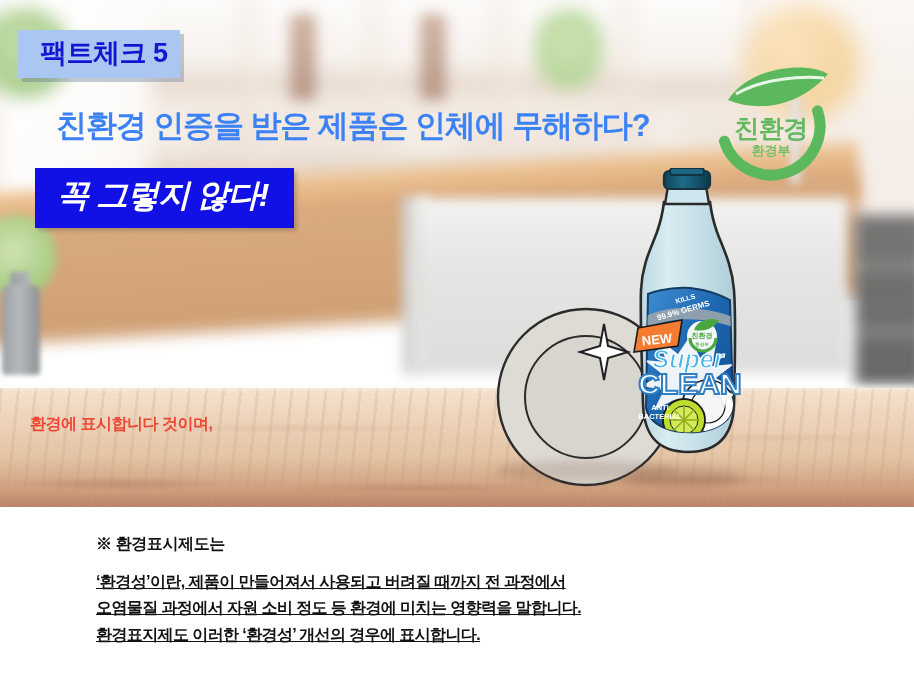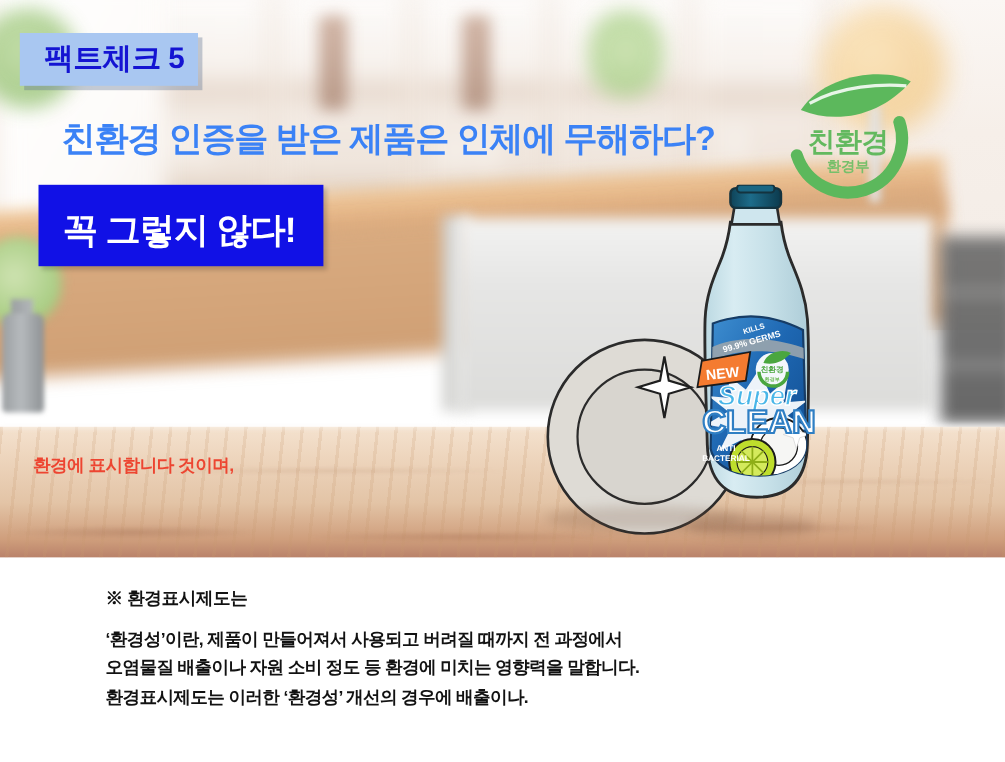--- a/index.html
+++ b/index.html
@@ -185,22 +185,23 @@
   .headline {
     position:absolute; left:28px; top:105px;
     font-size:31px; font-weight:bold; color:#3b82f6; letter-spacing:-1.1px;
     white-space:nowrap;
     margin-left:28px;
   }
 
   .answer-box {
     position:absolute; left:35px; top:168px;
     background:#1111e6;
-    padding:20px 26px 10px 22px;
+    padding:6px 26px 10px 22px;
     box-shadow:3px 3px 4px rgba(0,0,0,.18);
+    font-style:italic;
   }
   .answer-box span {
     font-size:32px; font-weight:bold; color:#ffffff; letter-spacing:-1px;
   }
 
   .red-note {
     position:absolute; left:30px; top:412px;
     font-size:16px; font-weight:bold; color:#ed4531;
     line-height:1.55; letter-spacing:-.5px;
   }
@@ -210,21 +211,21 @@
     position:absolute; left:0; top:507px; width:914px; height:186px;
     background:#ffffff;
   }
   .caption-title {
     position:absolute; left:96px; top:27px;
     font-size:16px; font-weight:bold; color:#121212; letter-spacing:-.4px;
   }
   .caption-body {
     position:absolute; left:96px; top:62px;
     font-size:16px; font-weight:bold; color:#121212;
-    line-height:1.65; letter-spacing:-.6px;
+    line-height:1.65; letter-spacing:-.6px;text-decoration:underline;
   }
   .caption-body div { white-space:nowrap; }
 </style>
 </head>
 <body>
 
 <div id="page">
 
   <div class="scene">
 
@@ -412,18 +413,18 @@
 
     <div class="red-note">
       <div>환경에 표시합니다 것이며,</div>
     </div>
   </div>
 
   <div class="caption-panel">
     <div class="caption-title">※ 환경표시제도는</div>
     <div class="caption-body">
       <div>‘환경성’이란, 제품이 만들어져서 사용되고 버려질 때까지 전 과정에서</div>
-      <div>오염물질 배출이나 자원 소비 정도 등 환경에 미치는 영향력을 말합니다.</div>
-      <div>환경표시제도는 이러한 ‘환경성’ 개선의 경우에 배출이나.</div>
+      <div>오염물질 과정에서 자원 소비 정도 등 환경에 미치는 영향력을 말합니다.</div>
+      <div>환경표지제도 이러한 ‘환경성’ 개선의 경우에 표시합니다.</div>
     </div>
   </div>
 
 </div>
 
 </body></html>

